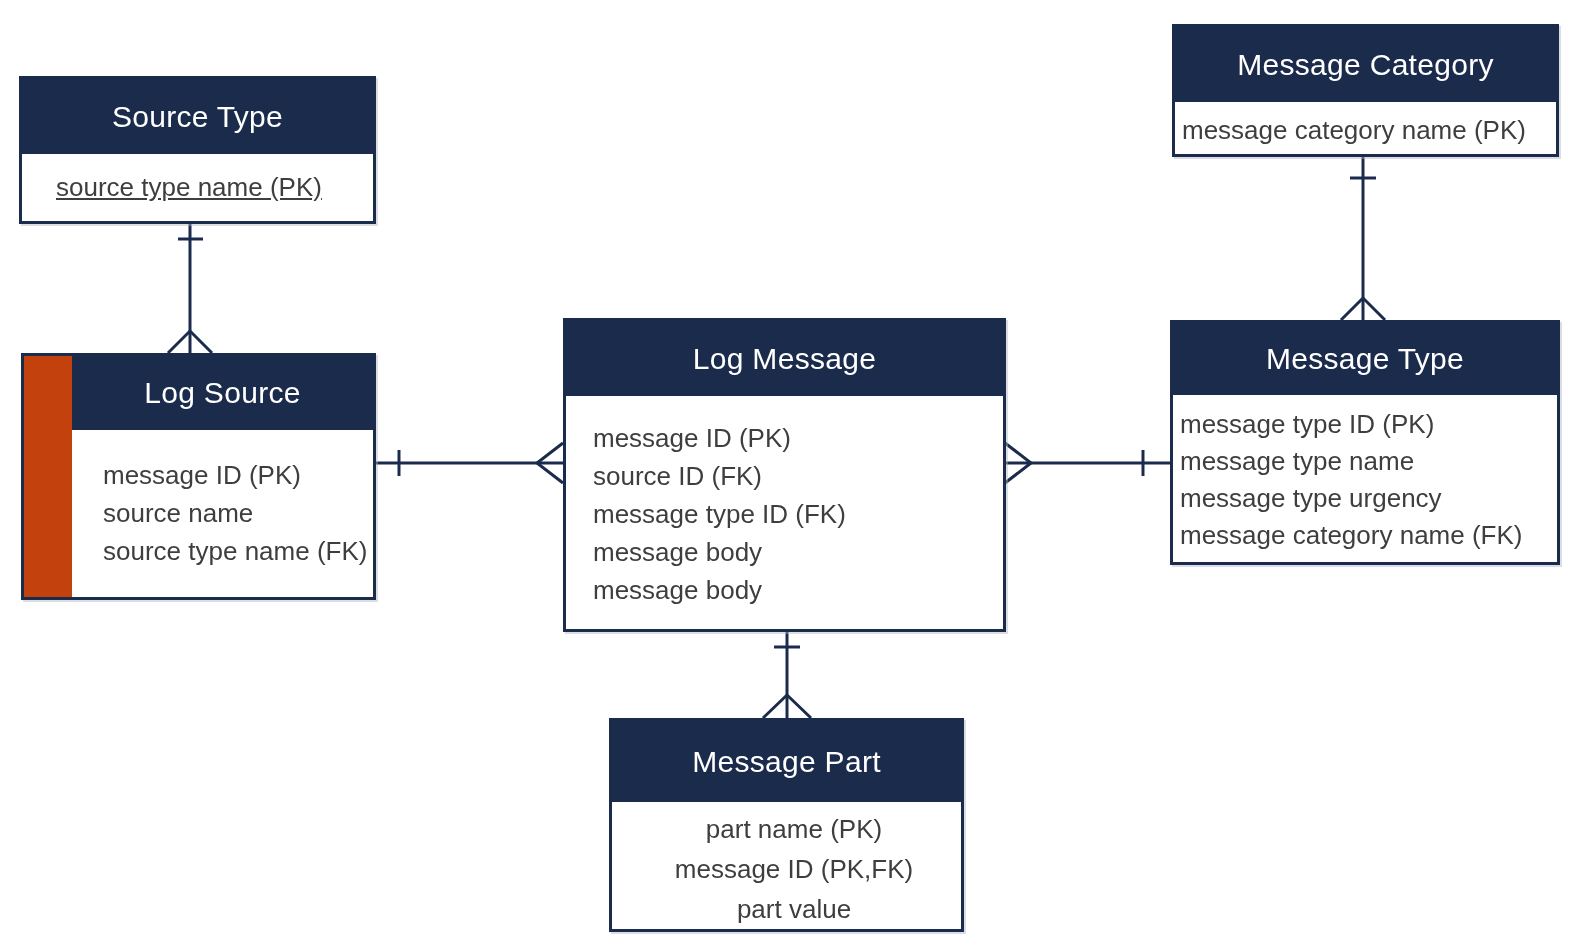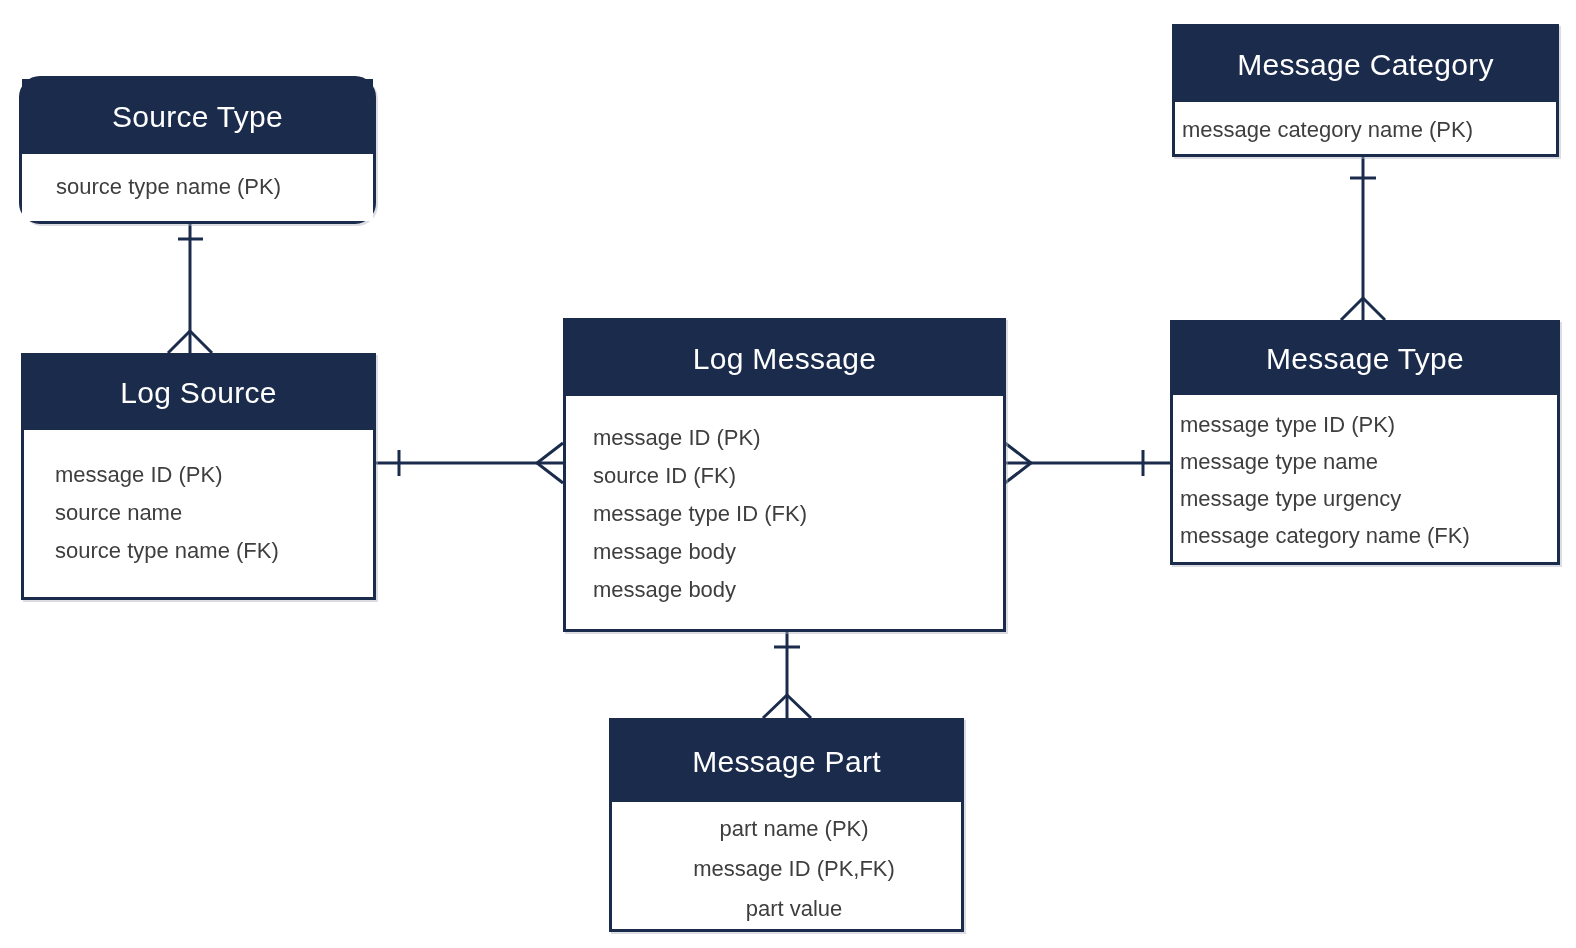--- a/index.html
+++ b/index.html
@@ -37,30 +37,30 @@
     font-size: 30px;
     letter-spacing: 0.3px;
     display: flex;
     align-items: center;
     justify-content: center;
     white-space: nowrap;
   }
   .entity-body {
     background: #ffffff;
     color: #3e3e3e;
-    font-size: 22px;
+    font-size: 26px;
   }
   .attr { white-space: nowrap; }
 
   
-  #entity-source-type      { left: 19px;   top: 76px;  width: 357px; height: 148px; border-radius: 21px; }
+  #entity-source-type      { left: 19px;   top: 76px;  width: 357px; height: 148px; }
   #entity-source-type      .entity-header { height: 75px; }
-  #entity-source-type      .entity-body   { height: 67px; padding: 14px 0 0 34px; line-height: 38px; }
+  #entity-source-type      .entity-body   { height: 67px; padding: 14px 0 0 34px; line-height: 38px; text-decoration: underline; }
 
-  #entity-log-source       { left: 21px;   top: 353px; width: 355px; height: 247px; }
+  #entity-log-source       { left: 21px;   top: 353px; width: 355px; height: 247px; padding-left: 48px; }
   #entity-log-source       .entity-header { height: 74px; }
   #entity-log-source       .entity-body   { height: 167px; padding: 26px 0 0 31px; line-height: 38px; }
 
   #entity-log-message      { left: 563px;  top: 318px; width: 443px; height: 314px; }
   #entity-log-message      .entity-header { height: 75px; }
   #entity-log-message      .entity-body   { height: 233px; padding: 23px 0 0 27px; line-height: 38px; }
 
   #entity-message-category { left: 1172px; top: 24px;  width: 387px; height: 133px; }
   #entity-message-category .entity-header { height: 75px; }
   #entity-message-category .entity-body   { height: 52px; padding: 9px 0 0 7px; line-height: 38px; }

